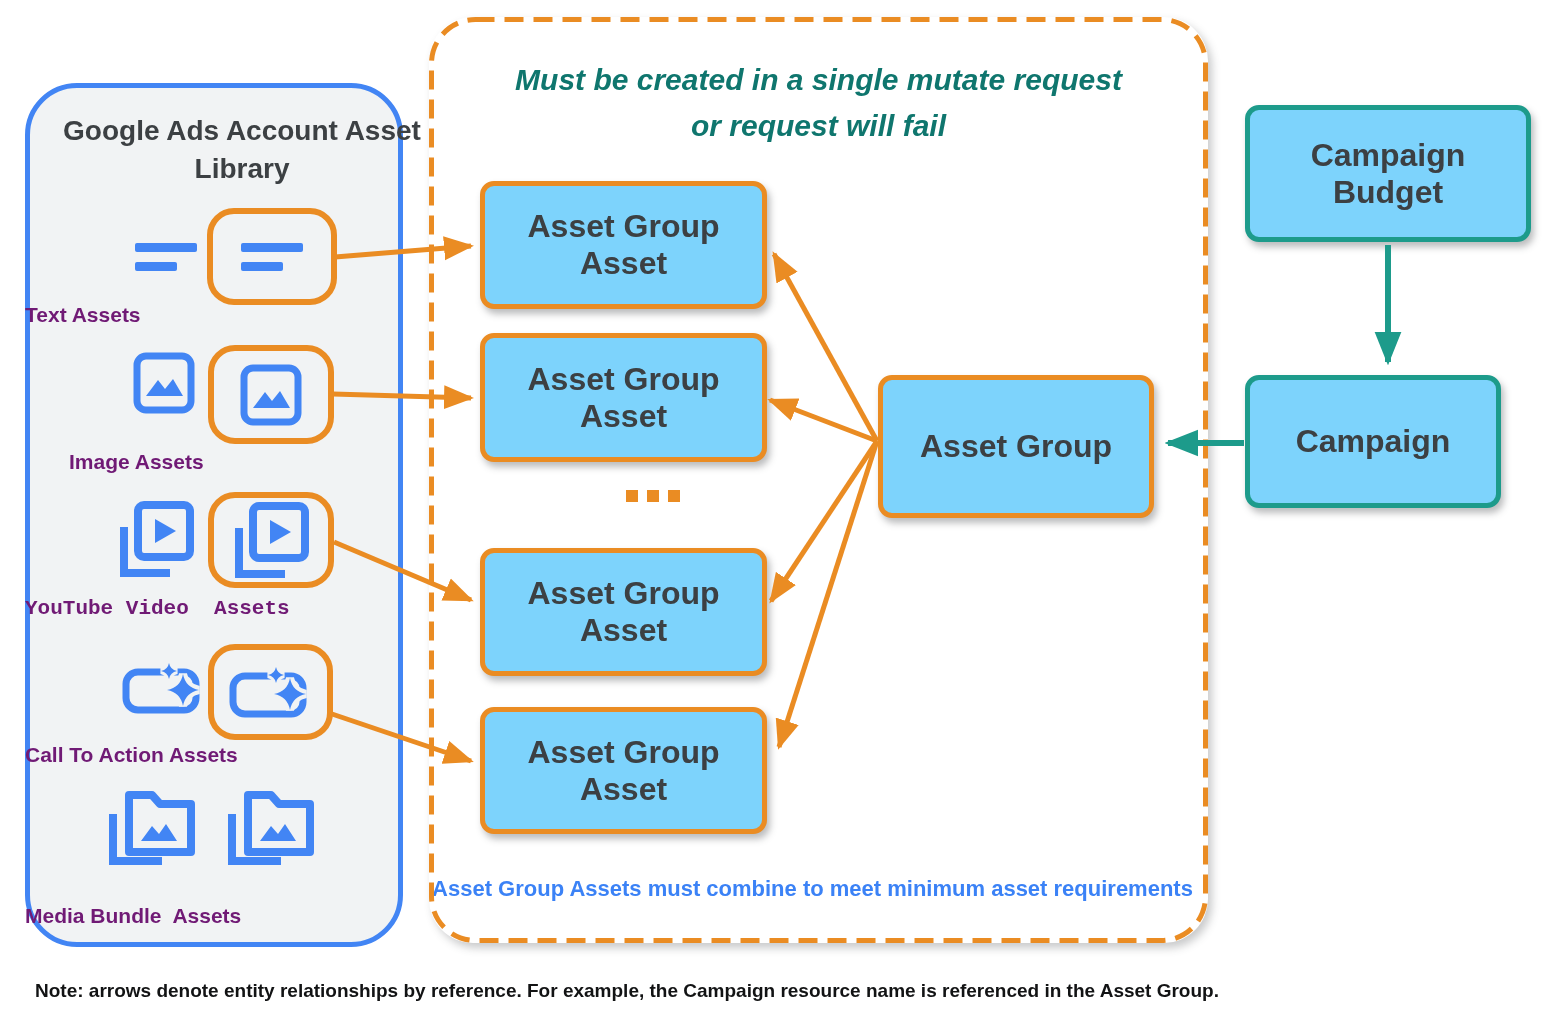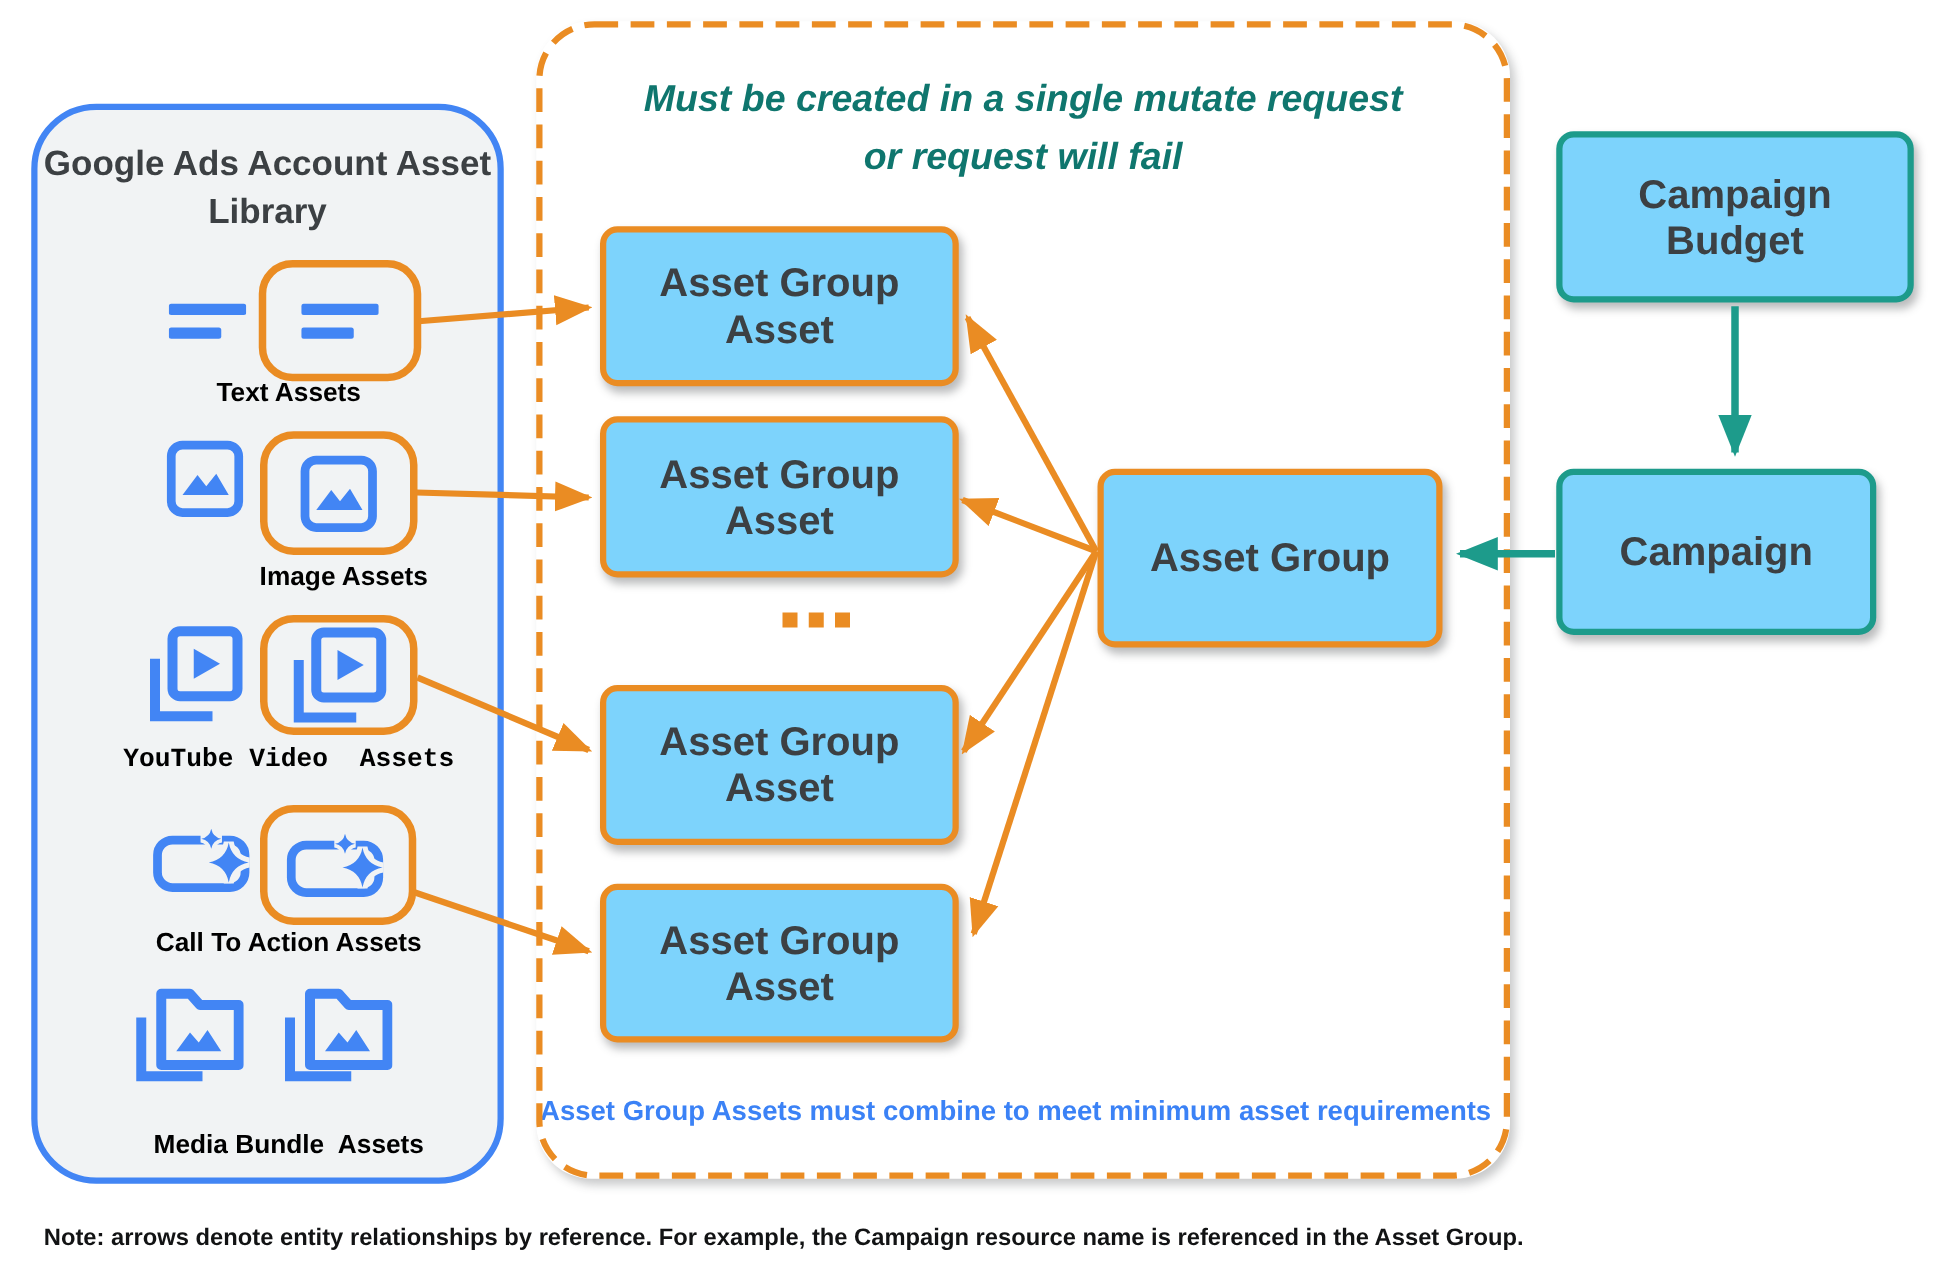--- a/index.html
+++ b/index.html
@@ -7,25 +7,25 @@
   #stage{position:relative;width:1552px;height:1017px;background:#ffffff;overflow:hidden;}
 
   
   .library{
     position:absolute;left:25px;top:83px;width:378px;height:864px;
     box-sizing:border-box;border:5px solid #4285F4;border-radius:52px;
     background:#F1F3F4;
   }
   .library-title{
     position:absolute;left:25px;top:112px;width:378px;
-    text-align:center;font-size:28px;font-weight:bold;color:#3C4043;line-height:38px;
+    text-align:center;font-size:28px;font-weight:bold;color:#3C4043;line-height:38px;padding-left:28px;
   }
   .asset-label{
-    position:absolute;left:25px;width:412px;text-align:center;
-    font-size:21px;font-weight:bold;color:#000000;white-space:pre;
+    position:absolute;left:25px;width:412px;text-align:left;
+    font-size:21px;font-weight:bold;color:#701a75;white-space:pre;
   }
   .wrapper{
     position:absolute;box-sizing:border-box;border:6px solid #EA8C23;border-radius:27px;
     display:flex;align-items:center;justify-content:center;background:transparent;
   }
   .plain-icon{position:absolute;display:flex;align-items:center;justify-content:center;}
 
   
   .mutate{
     position:absolute;left:429px;top:17px;width:779px;height:926px;

